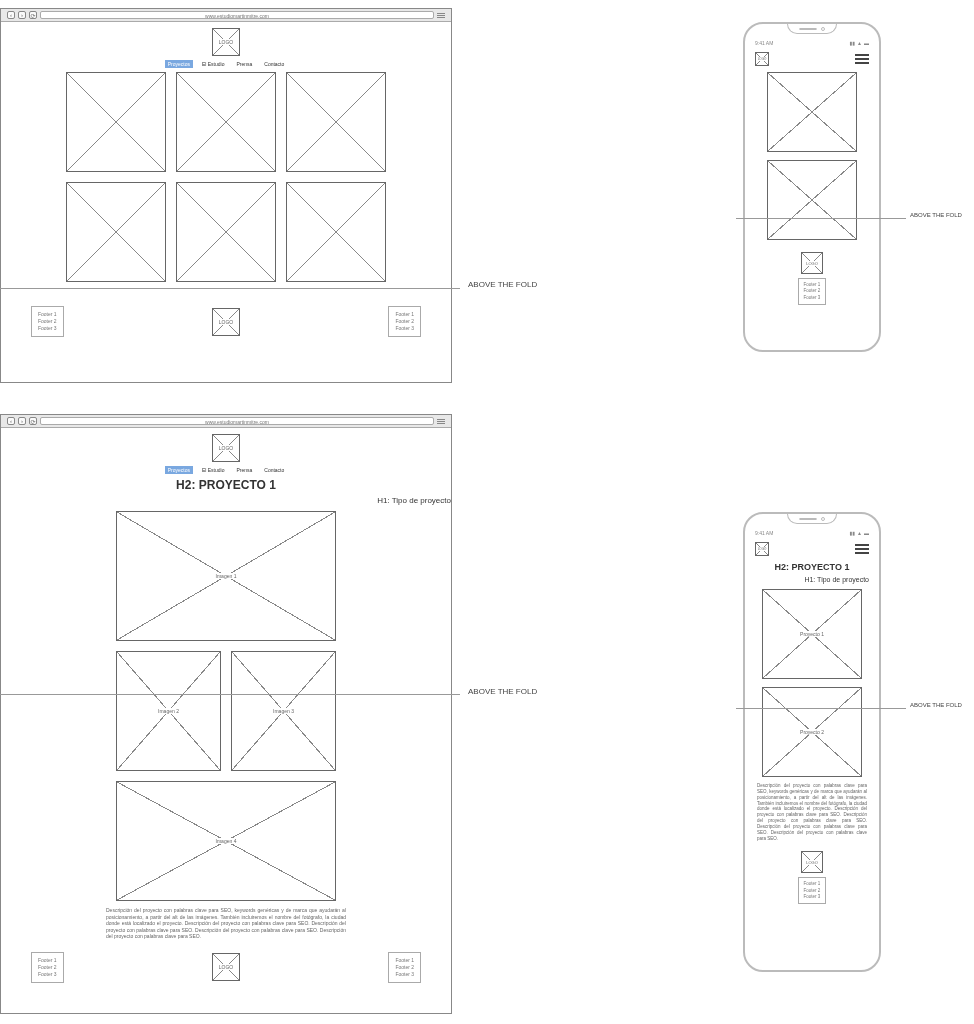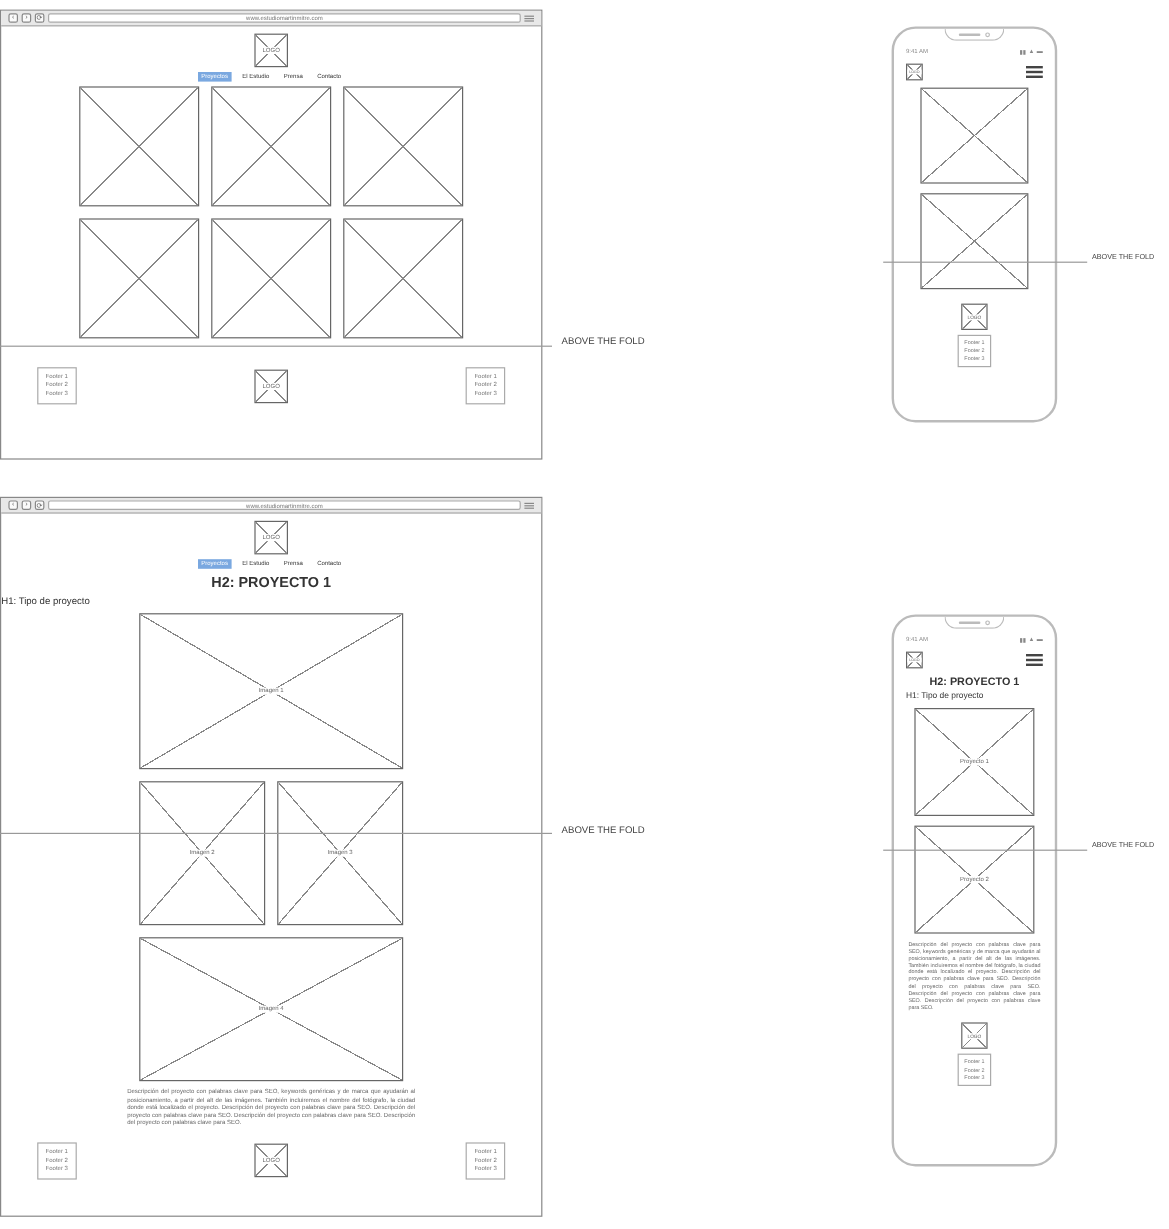--- a/index.html
+++ b/index.html
@@ -46,21 +46,21 @@
   .grid-3{grid-template-columns:repeat(3,100px);}
   .grid-3 .xbox{width:100px;height:100px;}
 
   .footer{display:flex;justify-content:space-between;align-items:center;padding:6px 30px;}
   .footer .links{border:1px solid #aaa;padding:4px 6px;font-size:5px;color:#777;line-height:1.4;}
 
   .fold{position:absolute;border-top:1px solid #999;}
   .fold-label{position:absolute;font-size:8px;color:#444;white-space:nowrap;}
 
   .h2{font-size:12px;font-weight:600;text-align:center;margin:4px 0;}
-  .h1{font-size:8px;font-weight:400;text-align:left;margin-bottom:6px;}
+  .h1{font-size:8px;font-weight:400;text-align:right;margin-bottom:6px;}
   .desc{font-size:5px;color:#666;line-height:1.3;text-align:justify;margin:6px auto;}
 
   .phone .h2{font-size:9px;}
   .phone .h1{font-size:7px;}
   .phone .desc{font-size:4.5px;}
   .phone .footer{flex-direction:column;gap:4px;padding:4px;}
   .phone .footer .links{font-size:4.5px;padding:3px 5px;}
 
   .center{display:flex;justify-content:center;}
 </style>

